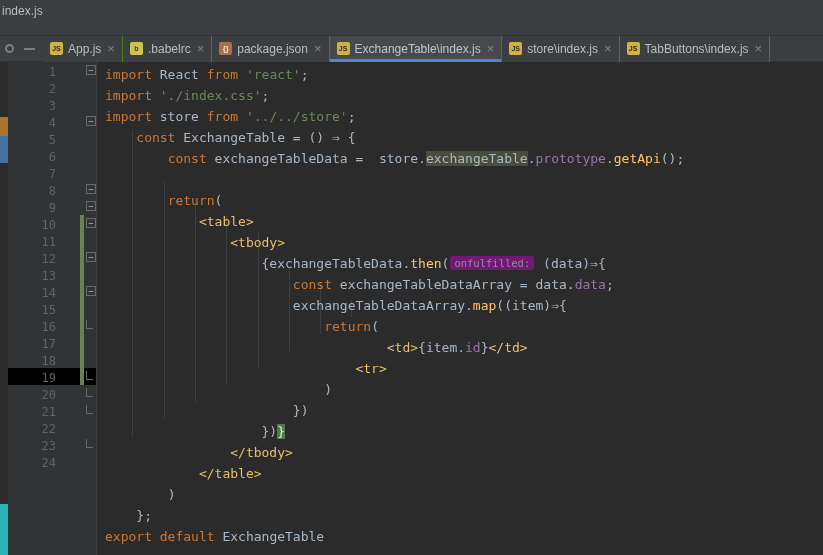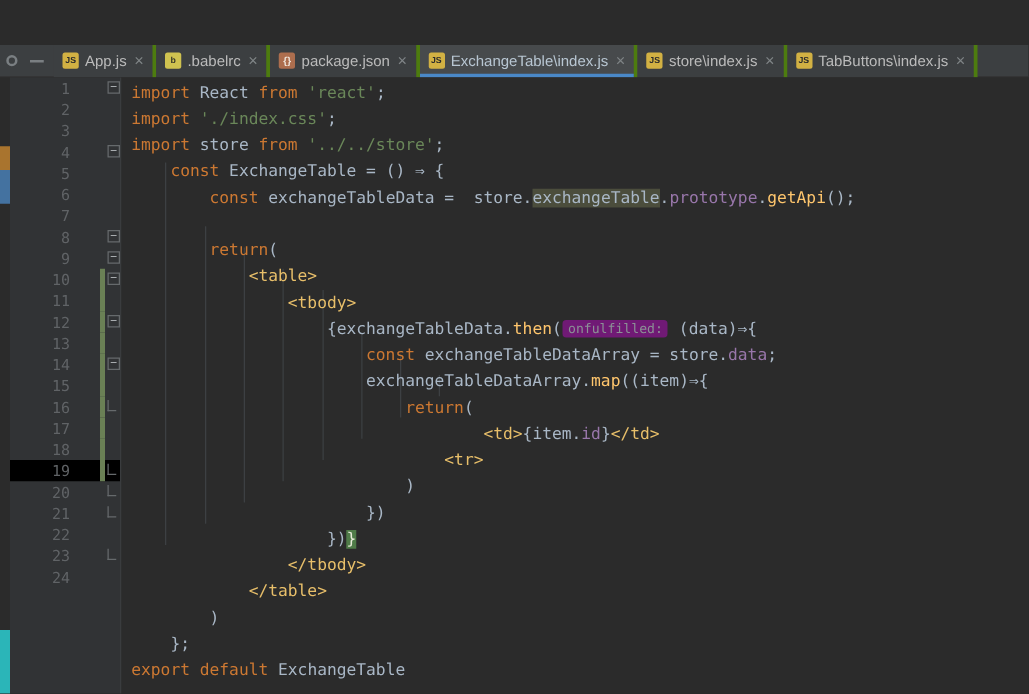--- a/index.html
+++ b/index.html
@@ -21,21 +21,21 @@
     position:absolute; top:36px; left:0; width:823px; height:26px;
     background:#3C3F41; display:flex; align-items:center;
     border-bottom:1px solid #323232;
   }
   .tb-icon { display:inline-block; flex:none; }
   .tb-icon.circle { width:9px; height:9px; border:2px solid #7A7F82; border-radius:50%; margin:0 4px 0 5px; }
   .tb-icon.dash { width:11px; height:2px; background:#7A7F82; margin:0 8px 0 6px; }
   .tabs { display:flex; height:26px; }
   .tab {
     position:relative; display:flex; align-items:center; height:26px;
-    padding:0 7px; background:#3C3F41; border-right:3px solid #4d7c0f;
+    padding:0 7px; background:#3C3F41; border-right:1px solid #4d7c0f;
     cursor:default;
   }
   .tab.selected { background:#474A4C;align-items:center; }
   .tab.selected::after {
     content:""; position:absolute; left:0; right:0; bottom:0; height:3px; background:#4A88C7;
   }
   .tablabel { font-size:12px; color:#BBBBBB; margin-right:6px; white-space:nowrap; }
   .tab.selected .tablabel { color:#B8C6D2; }
   .tabclose { font-size:13px; line-height:13px; color:#7F8486; }
   .tabicon {
@@ -91,20 +91,23 @@
   .inlay {
     display:inline-block; background:#701a75; color:#8C9196;
     font-size:10.5px; line-height:14px; height:14px; padding:0 4px;
     border-radius:3px; margin:0 1px; vertical-align:1px;
   }
 </style>
 </head>
 <body>
 
 <div class="ide">
+  <div class="topbar">
+    <span class="breadcrumb">index.js</span>
+  </div>
   <div class="tabbar">
     <span class="tb-icon circle"></span>
     <span class="tb-icon dash"></span>
     <div id="tabs" class="tabs">
         <div class="tab">
           <span class="tabicon icon-js">JS</span>
           <span class="tablabel">App.js</span>
           <span class="tabclose">×</span>
         </div>
         <div class="tab">
@@ -181,21 +184,21 @@
           <pre class="code-line"><span class="tok-kw">import</span><span class="tok-pl"> React </span><span class="tok-kw">from</span><span class="tok-pl"> </span><span class="tok-str">'react'</span><span class="tok-pl">;</span></pre>
           <pre class="code-line"><span class="tok-kw">import</span><span class="tok-pl"> </span><span class="tok-str">'./index.css'</span><span class="tok-pl">;</span></pre>
           <pre class="code-line"><span class="tok-kw">import</span><span class="tok-pl"> store </span><span class="tok-kw">from</span><span class="tok-pl"> </span><span class="tok-str">'../../store'</span><span class="tok-pl">;</span></pre>
           <pre class="code-line"><span class="tok-pl">    </span><span class="tok-kw">const</span><span class="tok-pl"> ExchangeTable = () ⇒ {</span></pre>
           <pre class="code-line"><span class="tok-pl">        </span><span class="tok-kw">const</span><span class="tok-pl"> exchangeTableData =  store.</span><span class="tok-hlid">exchangeTable</span><span class="tok-pl">.</span><span class="tok-fld">prototype</span><span class="tok-pl">.</span><span class="tok-fn">getApi</span><span class="tok-pl">();</span></pre>
           <pre class="code-line"></pre>
           <pre class="code-line"><span class="tok-pl">        </span><span class="tok-kw">return</span><span class="tok-pl">(</span></pre>
           <pre class="code-line"><span class="tok-pl">            </span><span class="tok-tag">&lt;table&gt;</span></pre>
           <pre class="code-line"><span class="tok-pl">                </span><span class="tok-tag">&lt;tbody&gt;</span></pre>
           <pre class="code-line"><span class="tok-pl">                    </span><span class="tok-pl">{exchangeTableData.</span><span class="tok-fn">then</span><span class="tok-pl">(</span><span class="inlay">onfulfilled:</span><span class="tok-pl"> (data)⇒{</span></pre>
-          <pre class="code-line"><span class="tok-pl">                        </span><span class="tok-kw">const</span><span class="tok-pl"> exchangeTableDataArray = store.</span><span class="tok-fld">data</span><span class="tok-pl">;</span></pre>
+          <pre class="code-line"><span class="tok-pl">                        </span><span class="tok-kw">const</span><span class="tok-pl"> exchangeTableDataArray = data.</span><span class="tok-fld">data</span><span class="tok-pl">;</span></pre>
           <pre class="code-line"><span class="tok-pl">                        </span><span class="tok-pl">exchangeTableDataArray.</span><span class="tok-fn">map</span><span class="tok-pl">((item)⇒{</span></pre>
           <pre class="code-line"><span class="tok-pl">                            </span><span class="tok-kw">return</span><span class="tok-pl">(</span></pre>
           <pre class="code-line"><span class="tok-pl">                                    </span><span class="tok-tag">&lt;td&gt;</span><span class="tok-pl">{item.</span><span class="tok-fld">id</span><span class="tok-pl">}</span><span class="tok-tag">&lt;/td&gt;</span></pre>
           <pre class="code-line"><span class="tok-pl">                                </span><span class="tok-tag">&lt;tr&gt;</span></pre>
           <pre class="code-line"><span class="tok-pl">                            </span><span class="tok-pl">)</span></pre>
           <pre class="code-line"><span class="tok-pl">                        </span><span class="tok-pl">})</span></pre>
           <pre class="code-line"><span class="tok-pl">                    </span><span class="tok-pl">})</span><span class="tok-brace">}</span></pre>
           <pre class="code-line"><span class="tok-pl">                </span><span class="tok-tag">&lt;/tbody&gt;</span></pre>
           <pre class="code-line"><span class="tok-pl">            </span><span class="tok-tag">&lt;/table&gt;</span></pre>
           <pre class="code-line"><span class="tok-pl">        </span><span class="tok-pl">)</span></pre>

